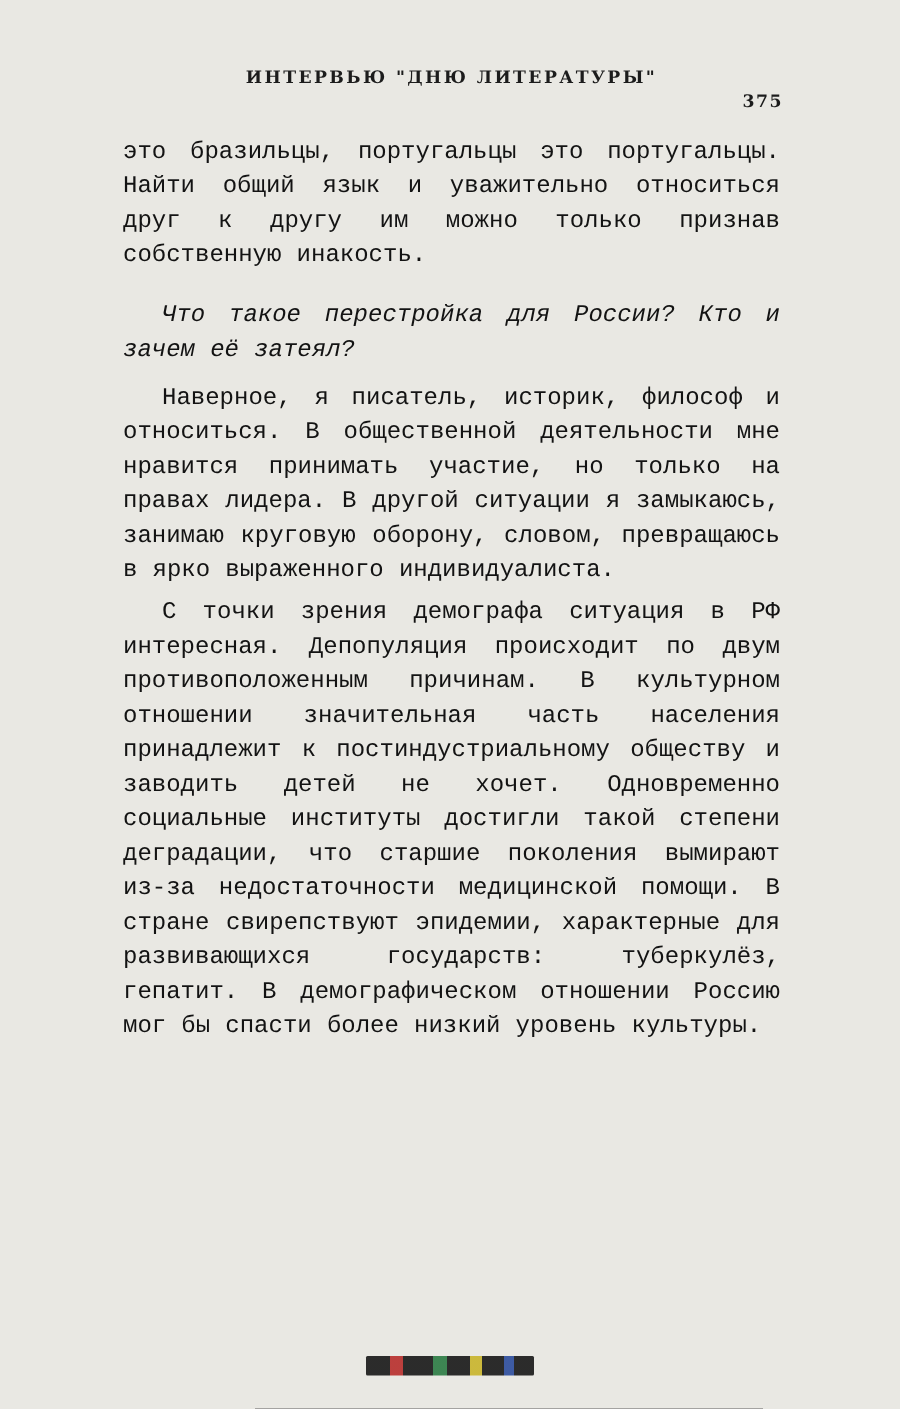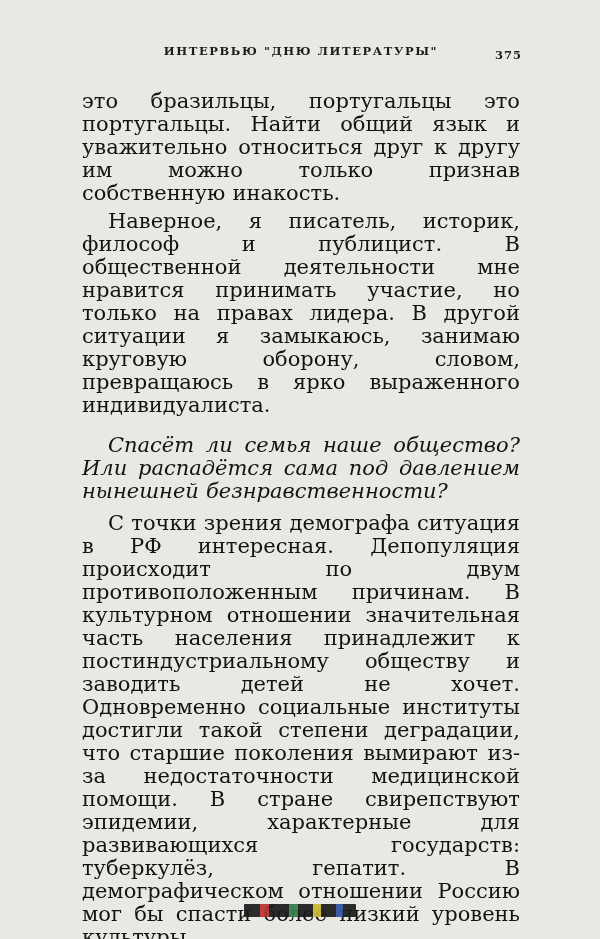--- a/index.html
+++ b/index.html
@@ -25,32 +25,33 @@
     font-size: 11.5px;
     font-weight: bold;
     letter-spacing: 1.6px;
     color: #1c1c1c;
     margin-bottom: 32px;
     white-space: nowrap;
   }
   .page-number {
     position: absolute;
     right: -2px;
-    top: 4px;
+    top: 16px;
     letter-spacing: 1px;
   }
   .para {
-    font-size: 21px;
+    font-size: 16px;
     line-height: 23px;
     text-align: justify;
     text-indent: 26px;
     margin: 0 0 5px 0;
     hyphens: auto;
     -webkit-hyphens: auto;
     word-spacing: 0.5px;
+    font-family: Liberation Mono, monospace;
   }
   .para.first {
     text-indent: 0;
   }
   .question {
     font-style: italic;
     margin: 17px 0 9px 0;
   }
   .barcode {
     position: absolute;
@@ -79,24 +80,24 @@
 
 <div class="page">
 
   <div class="running-header">
     <span>ИНТЕРВЬЮ "ДНЮ ЛИТЕРАТУРЫ"</span>
     <span class="page-number">375</span>
   </div>
 
   <p class="para first">это бразильцы, португальцы это португальцы. Найти общий язык и уважительно относиться друг к другу им можно только признав собственную инакость.</p>
 
+  <p class="para question">Что такое перестройка для России? Кто и зачем её затеял?</p>
 
 
 
-  <p class="para">Наверное, я писатель, историк, философ и публицист. В общественной деятельности мне нравится принимать участие, но только на правах лидера. В другой ситуации я замыкаюсь, занимаю круговую оборону, словом, превращаюсь в ярко выраженного индивидуалиста.</p>
+  <p class="para">Наверное, я писатель, историк, философ и относиться. В общественной деятельности мне нравится принимать участие, но только на правах лидера. В другой ситуации я замыкаюсь, занимаю круговую оборону, словом, превращаюсь в ярко выраженного индивидуалиста.</p>
 
-  <p class="para question">Спасёт ли семья наше общество? Или распадётся сама под давлением нынешней безнравственности?</p>
 
   <p class="para">С точки зрения демографа ситуация в РФ интересная. Депопуляция происходит по двум противоположенным причинам. В культурном отношении значительная часть населения принадлежит к постиндустриальному обществу и заводить детей не хочет. Одновременно социальные институты достигли такой степени деградации, что старшие поколения вымирают из-за недостаточности медицинской помощи. В стране свирепствуют эпидемии, характерные для развивающихся государств: туберкулёз, гепатит. В демографическом отношении Россию мог бы спасти более низкий уровень культуры.</p>
 
   <div class="barcode"></div>
 
 </div>
 
 </body></html>

